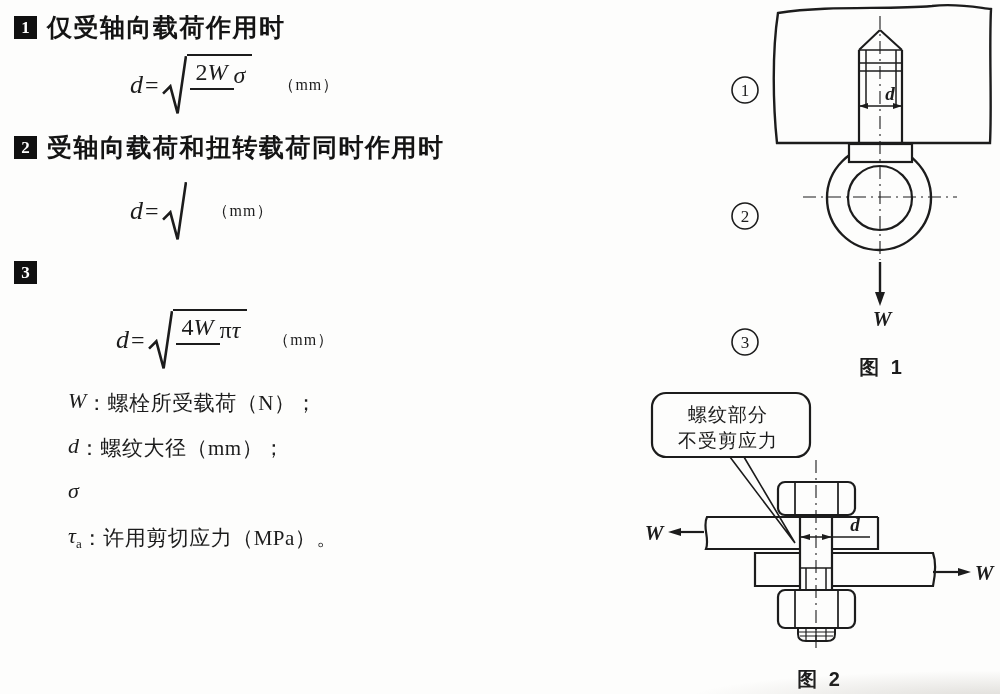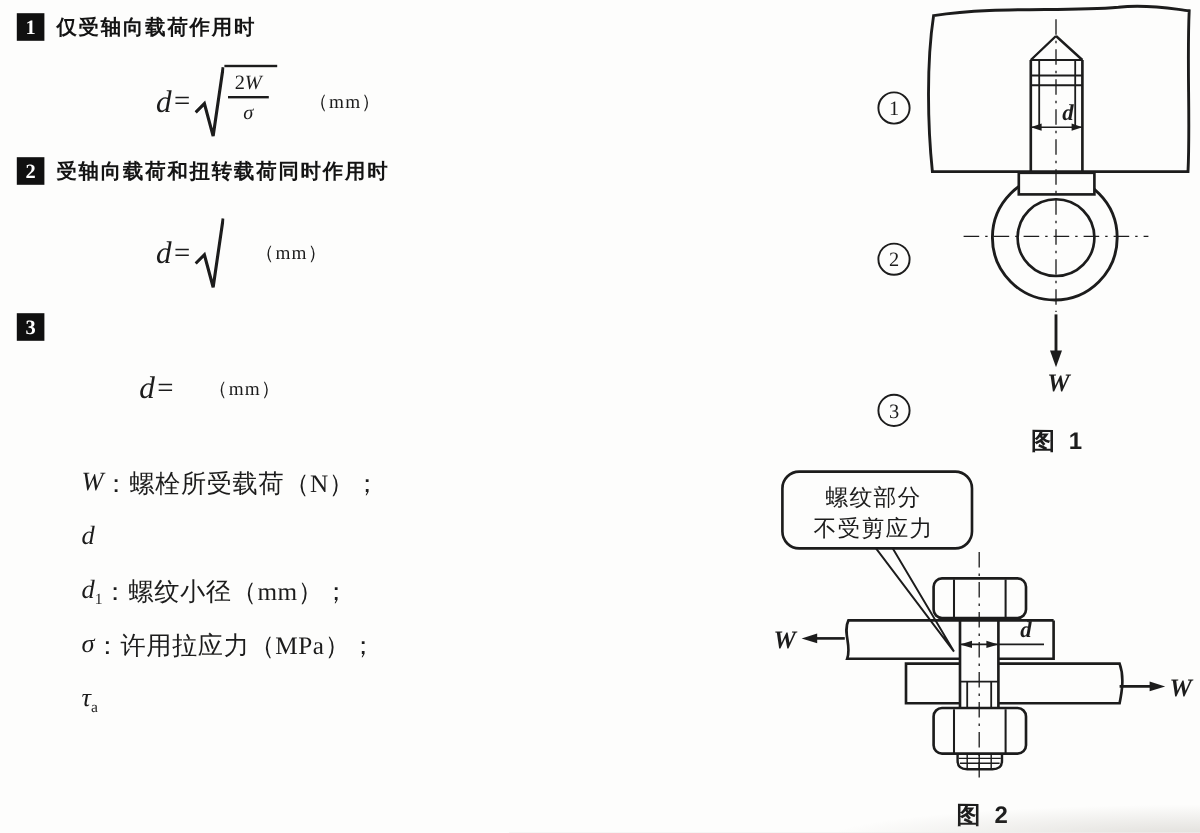--- a/index.html
+++ b/index.html
@@ -10,29 +10,29 @@
   
   .sec-head{
     position:absolute;display:flex;align-items:center;gap:10px;
     font-family:"Liberation Sans",sans-serif;font-weight:700;color:#141414;
   }
   .badge{
     width:23px;height:23px;background:#101010;color:#ffffff;
     display:flex;align-items:center;justify-content:center;
     font-family:"Liberation Serif",serif;font-size:17px;font-weight:700;flex:0 0 auto;
   }
-  .sec-title{font-size:17px;letter-spacing:1.5px;white-space:nowrap;text-align:right;}
+  .sec-title{font-size:25px;letter-spacing:1.5px;white-space:nowrap;text-align:right;}
   
   .formula{position:absolute;display:flex;align-items:center;}
   .f-lhs{font-size:26px;font-style:italic;}
   .f-eq{font-size:24px;margin:0 3px 0 2px;}
   .root{display:flex;align-items:stretch;}
   .rad-svg{width:25px;flex:0 0 auto;}
   .radicand{border-top:2.5px solid #1c1c1c;padding:3px 7px 0 3px;}
-  .frac{display:flex;flex-direction:column;align-items:center;font-size:17px;line-height:1.12;}
+  .frac{display:flex;flex-direction:row;align-items:center;font-size:24px;line-height:1.12;}
   .fnum{border-bottom:2px solid #1c1c1c;padding:0 6px 2px;white-space:nowrap;}
   .fden{padding-top:2px;white-space:nowrap;}
   .coef{font-style:normal;}
   .mvar{font-style:italic;}
   .f-unit{font-size:16px;margin-left:26px;letter-spacing:1px;white-space:nowrap;}
   
   .defs{position:absolute;left:68px;top:380px;font-size:21px;}
   .def-line{height:45px;display:flex;align-items:center;white-space:nowrap;}
   .def-term{font-style:italic;font-size:22px;}
   .def-term sub{font-size:13px;font-style:normal;}
@@ -90,41 +90,49 @@
     </span>
     <span class="f-unit">（mm）</span>
   </div>
 
   <div class="sec-head" style="left:14px;top:261px;">
     <span class="badge">3</span>
   </div>
   <div class="formula" style="left:116px;top:309px;">
     <span class="f-lhs">d</span>
     <span class="f-eq">=</span>
+    <span class="root">
+      <svg class="rad-svg" viewBox="0 0 24 60" preserveAspectRatio="none">
+        <path d="M1 38 L8 31 L15 57 L23 2" fill="none" stroke="#1c1c1c" stroke-width="2.6" vector-effect="non-scaling-stroke"></path>
+      </svg>
+      <span class="radicand">
+        <span class="frac">
+          <span class="fnum"><span class="coef">4</span><span class="mvar">W</span></span>
+          <span class="fden"><span class="coef">π</span><span class="mvar">τ</span></span>
+        </span>
+      </span>
+    </span>
     <span class="f-unit">（mm）</span>
   </div>
 
   <div class="defs">
     <div class="def-line">
       <span class="def-term"><span>W</span><sub></sub></span>
         <span class="def-rest">：螺栓所受载荷（N）；</span>
     </div>
     <div class="def-line">
       <span class="def-term"><span>d</span><sub></sub></span>
-    </div>
-    <div class="def-line">
-      <span class="def-term"><span>d</span><sub>1</sub></span>
-        <span class="def-rest">：螺纹小径（mm）；</span>
+        <span class="def-rest">：螺纹大径（mm）；</span>
     </div>
     <div class="def-line">
       <span class="def-term"><span>σ</span><sub></sub></span>
-        <span class="def-rest">：许用拉应力（MPa）；</span>
     </div>
     <div class="def-line">
       <span class="def-term"><span>τ</span><sub>a</sub></span>
+        <span class="def-rest">：许用剪切应力（MPa）。</span>
     </div>
   </div>
 
   <svg class="fig" style="left:690px;top:0;" width="310" height="380" viewBox="0 0 310 380">
     <g stroke="#1c1c1c" fill="none">
 
       <path d="M87 143 C 83 105 82 52 88 13 C 140 5 195 10 242 6 C 268 3 290 8 301 9 C 299 52 302 102 300 143 Z" stroke-width="2.4"></path>
 
       <circle cx="189" cy="198" r="52" stroke-width="2.4"></circle>
       <circle cx="190" cy="198" r="32" stroke-width="2.2"></circle>

